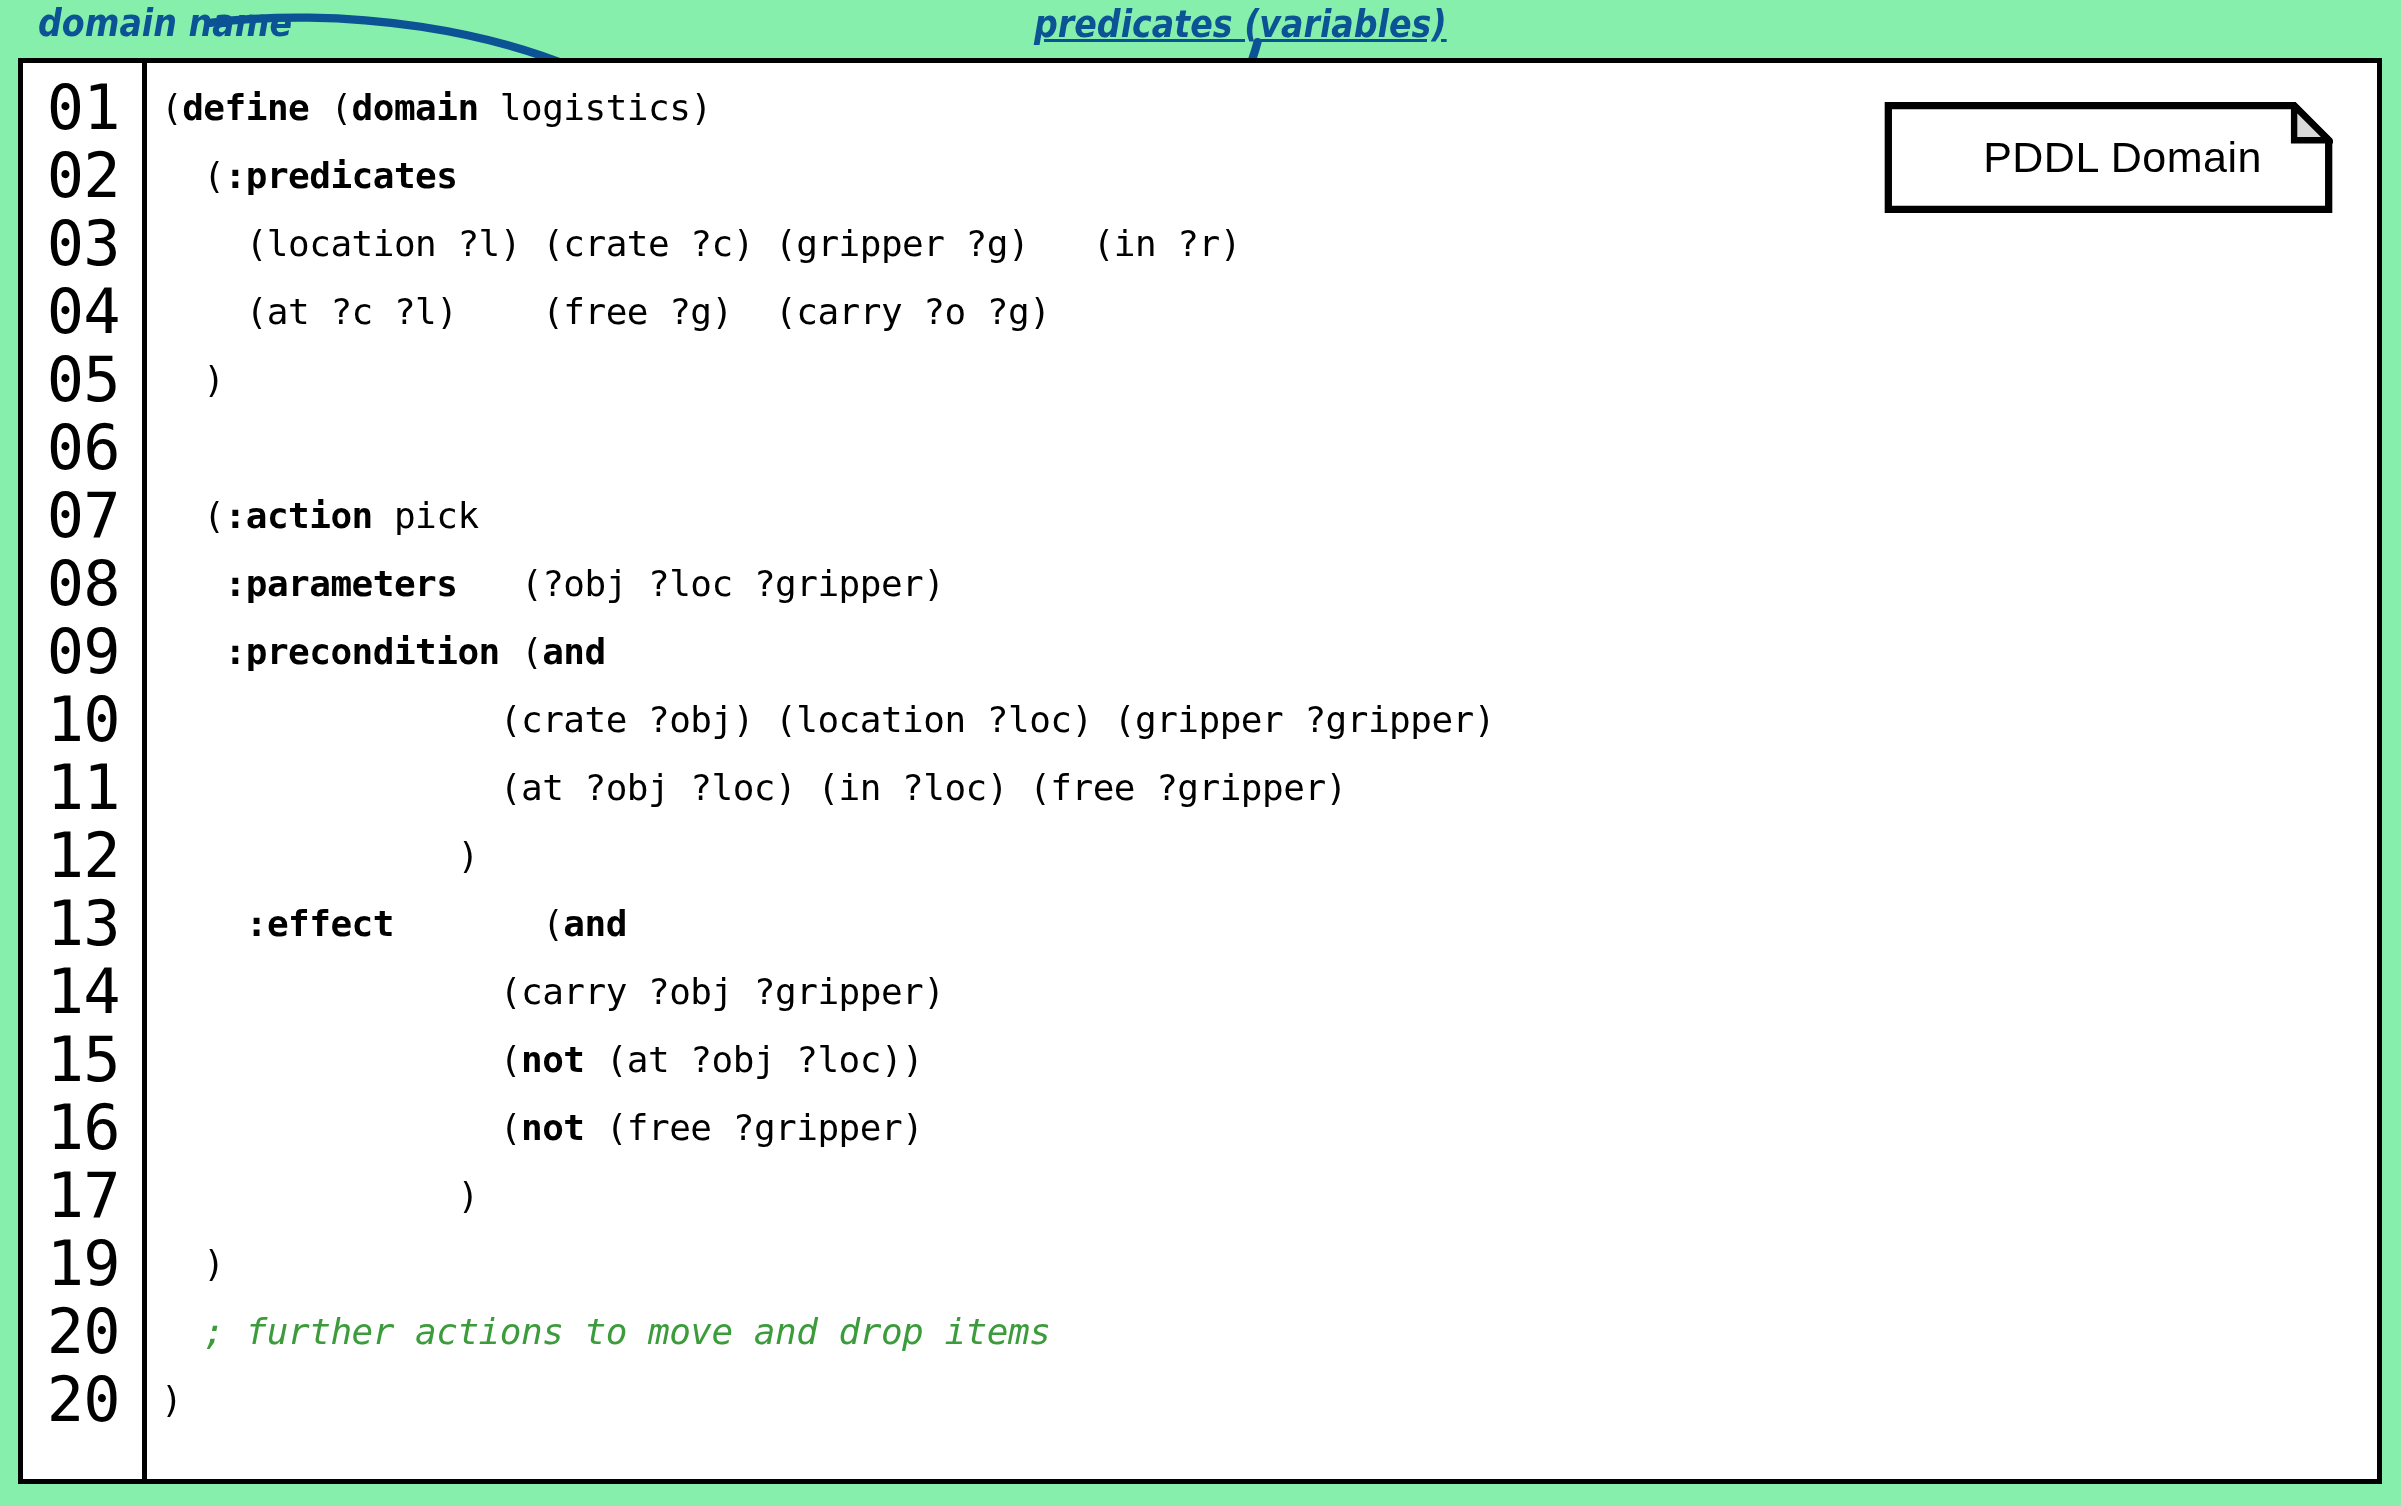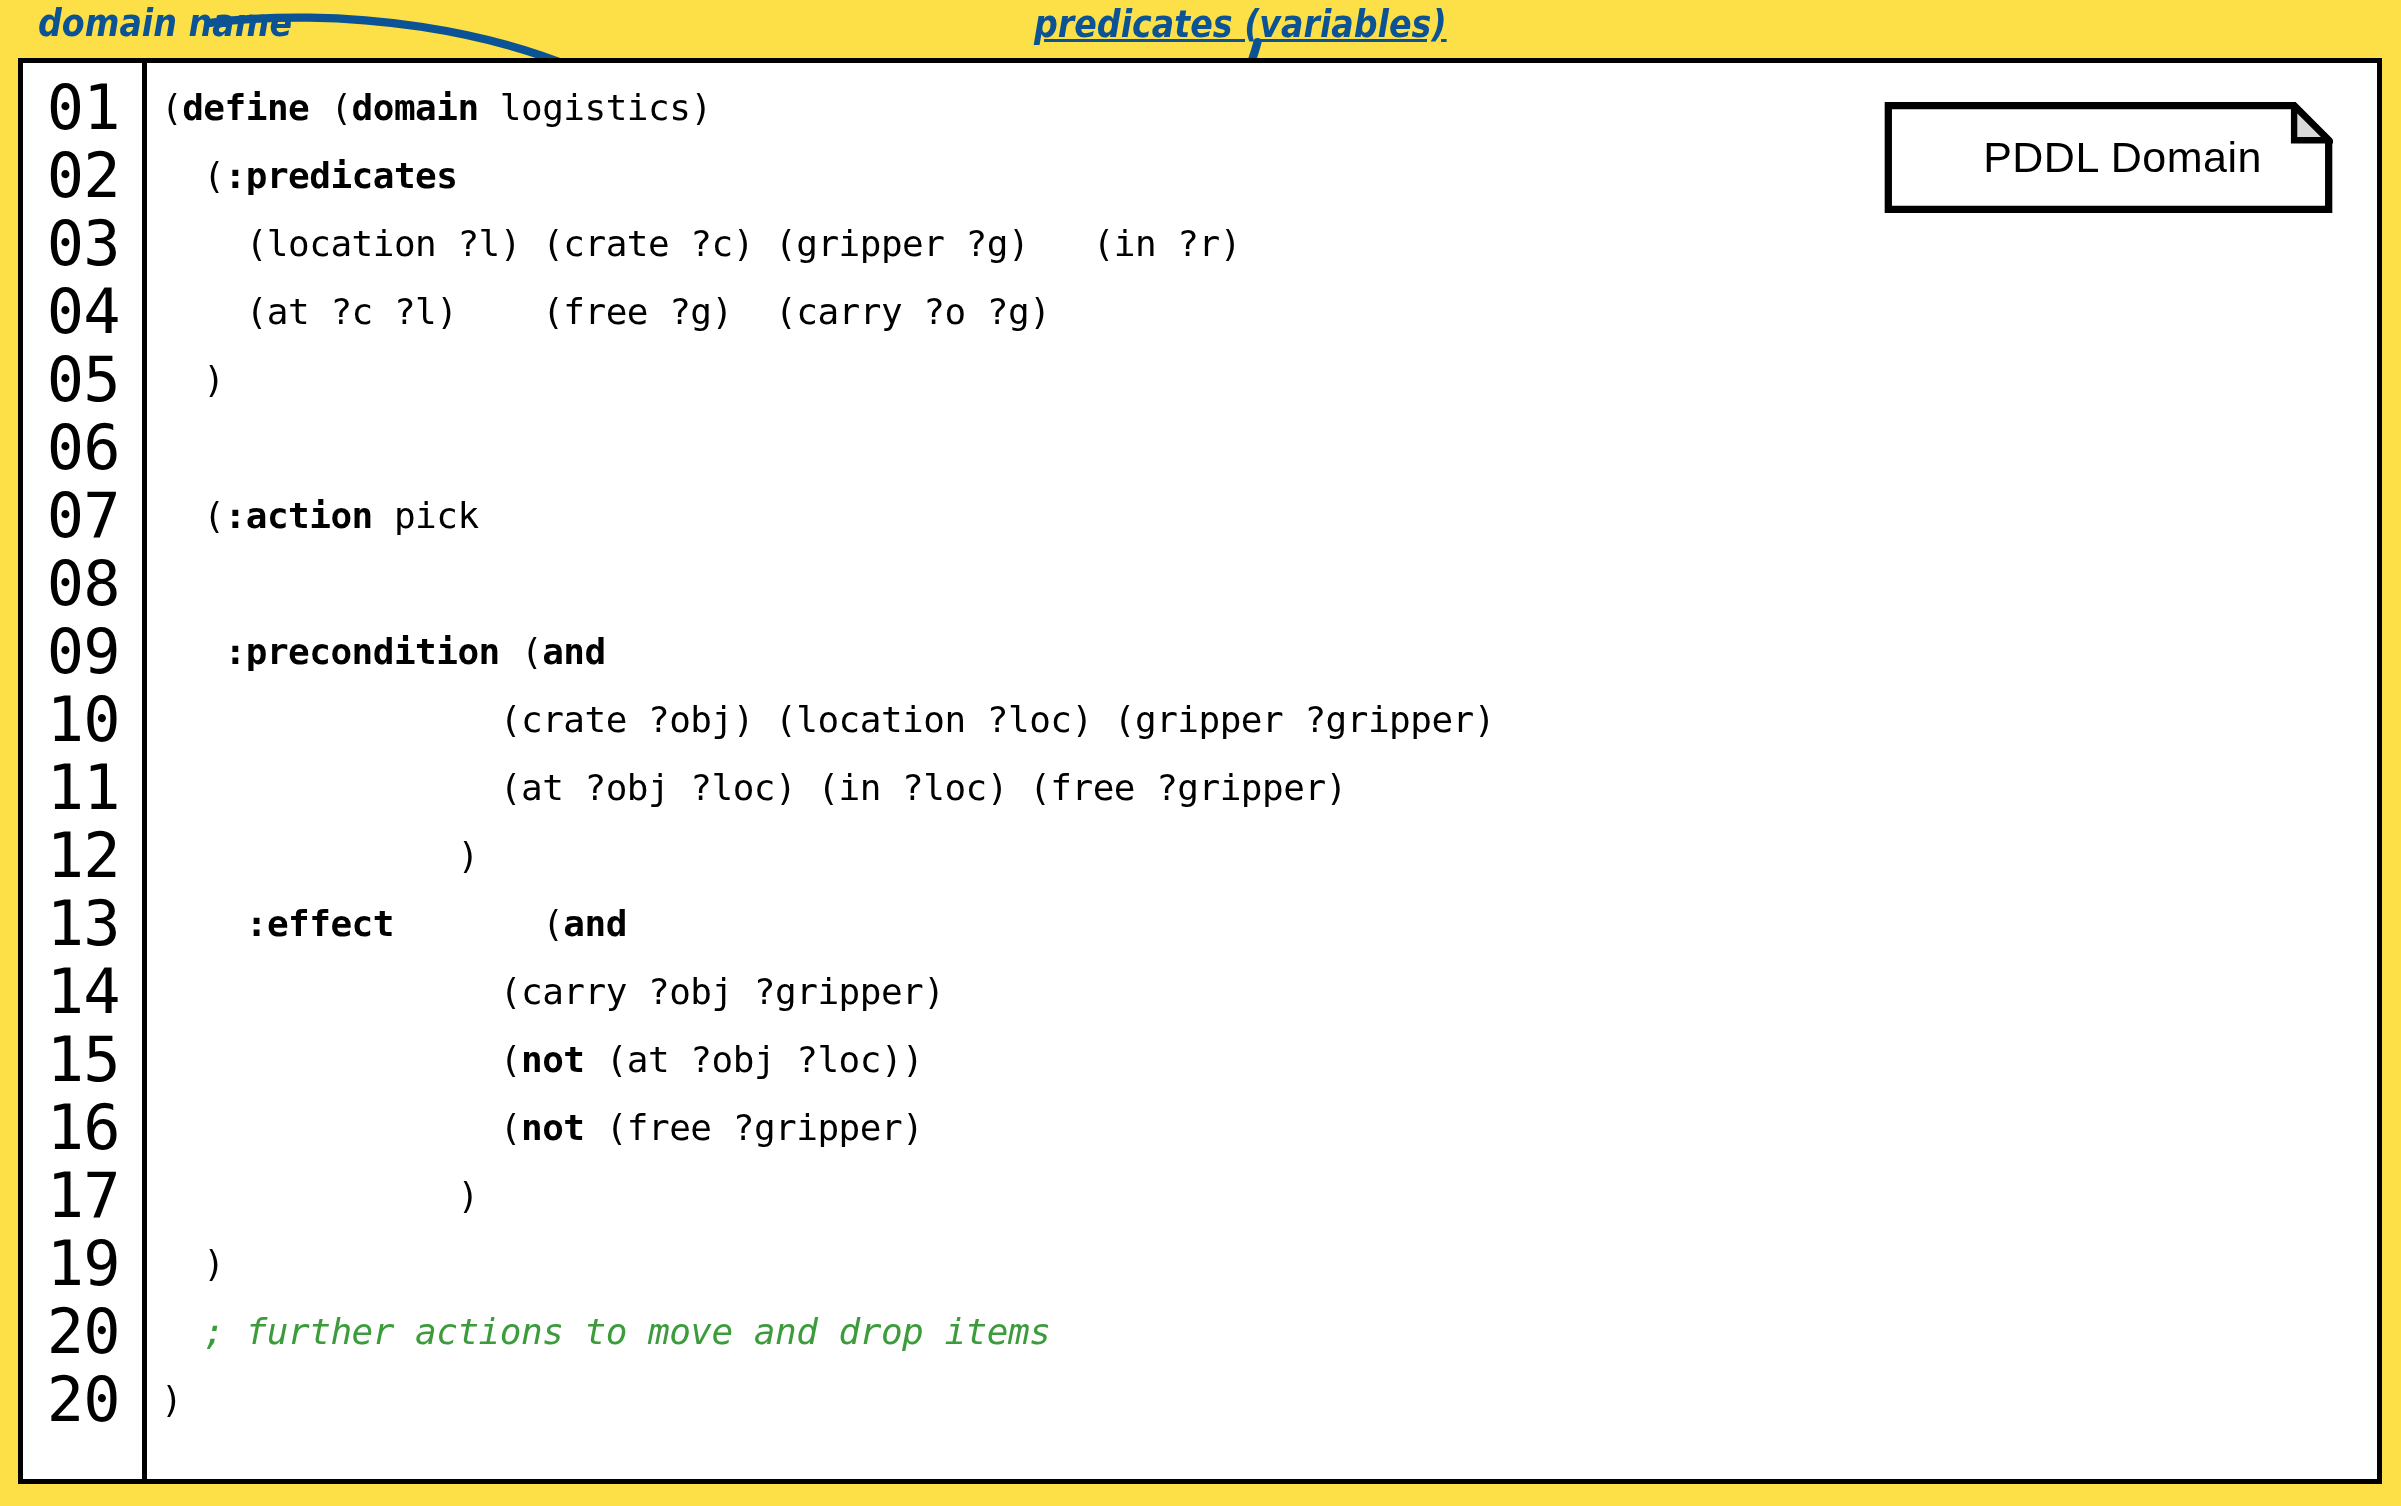--- a/index.html
+++ b/index.html
@@ -5,21 +5,21 @@
   html, body {
     margin: 0;
     padding: 0;
     background: #ffffff;
   }
 
   #page {
     position: relative;
     width: 2401px;
     height: 1506px;
-    background: #fde047;
+    background: #86efac;
     overflow: hidden;
     font-family: "Liberation Sans", sans-serif;
   }
 
   
   .code-frame {
     position: absolute;
     left: 18px;
     top: 58px;
     width: 2364px;
@@ -191,21 +191,21 @@
   <div class="code-frame">
     <div class="gutter-rule"></div>
     <div class="code-lines" id="code-lines">
         <div class="code-line"><div class="ln">01</div><div class="code-text"><span>(</span><b>define</b><span> (</span><b>domain</b><span> logistics)</span></div></div>
         <div class="code-line"><div class="ln">02</div><div class="code-text"><span>  (</span><b>:predicates</b></div></div>
         <div class="code-line"><div class="ln">03</div><div class="code-text"><span>    (location ?l) (crate ?c) (gripper ?g)   (in ?r)</span></div></div>
         <div class="code-line"><div class="ln">04</div><div class="code-text"><span>    (at ?c ?l)    (free ?g)  (carry ?o ?g)</span></div></div>
         <div class="code-line"><div class="ln">05</div><div class="code-text"><span>  )</span></div></div>
         <div class="code-line"><div class="ln">06</div><div class="code-text"><span></span></div></div>
         <div class="code-line"><div class="ln">07</div><div class="code-text"><span>  (</span><b>:action</b><span> pick</span></div></div>
-        <div class="code-line"><div class="ln">08</div></div>
+        <div class="code-line"><div class="ln">08</div><div class="code-text"><span>   </span><b>:parameters</b><span>   (?obj ?loc ?gripper)</span></div></div>
         <div class="code-line"><div class="ln">09</div><div class="code-text"><span>   </span><b>:precondition</b><span> (</span><b>and</b></div></div>
         <div class="code-line"><div class="ln">10</div><div class="code-text"><span>                (crate ?obj) (location ?loc) (gripper ?gripper)</span></div></div>
         <div class="code-line"><div class="ln">11</div><div class="code-text"><span>                (at ?obj ?loc) (in ?loc) (free ?gripper)</span></div></div>
         <div class="code-line"><div class="ln">12</div><div class="code-text"><span>              )</span></div></div>
         <div class="code-line"><div class="ln">13</div><div class="code-text"><span>    </span><b>:effect</b><span>       (</span><b>and</b></div></div>
         <div class="code-line"><div class="ln">14</div><div class="code-text"><span>                (carry ?obj ?gripper)</span></div></div>
         <div class="code-line"><div class="ln">15</div><div class="code-text"><span>                (</span><b>not</b><span> (at ?obj ?loc))</span></div></div>
         <div class="code-line"><div class="ln">16</div><div class="code-text"><span>                (</span><b>not</b><span> (free ?gripper)</span></div></div>
         <div class="code-line"><div class="ln">17</div><div class="code-text"><span>              )</span></div></div>
         <div class="code-line"><div class="ln">19</div><div class="code-text"><span>  )</span></div></div>

